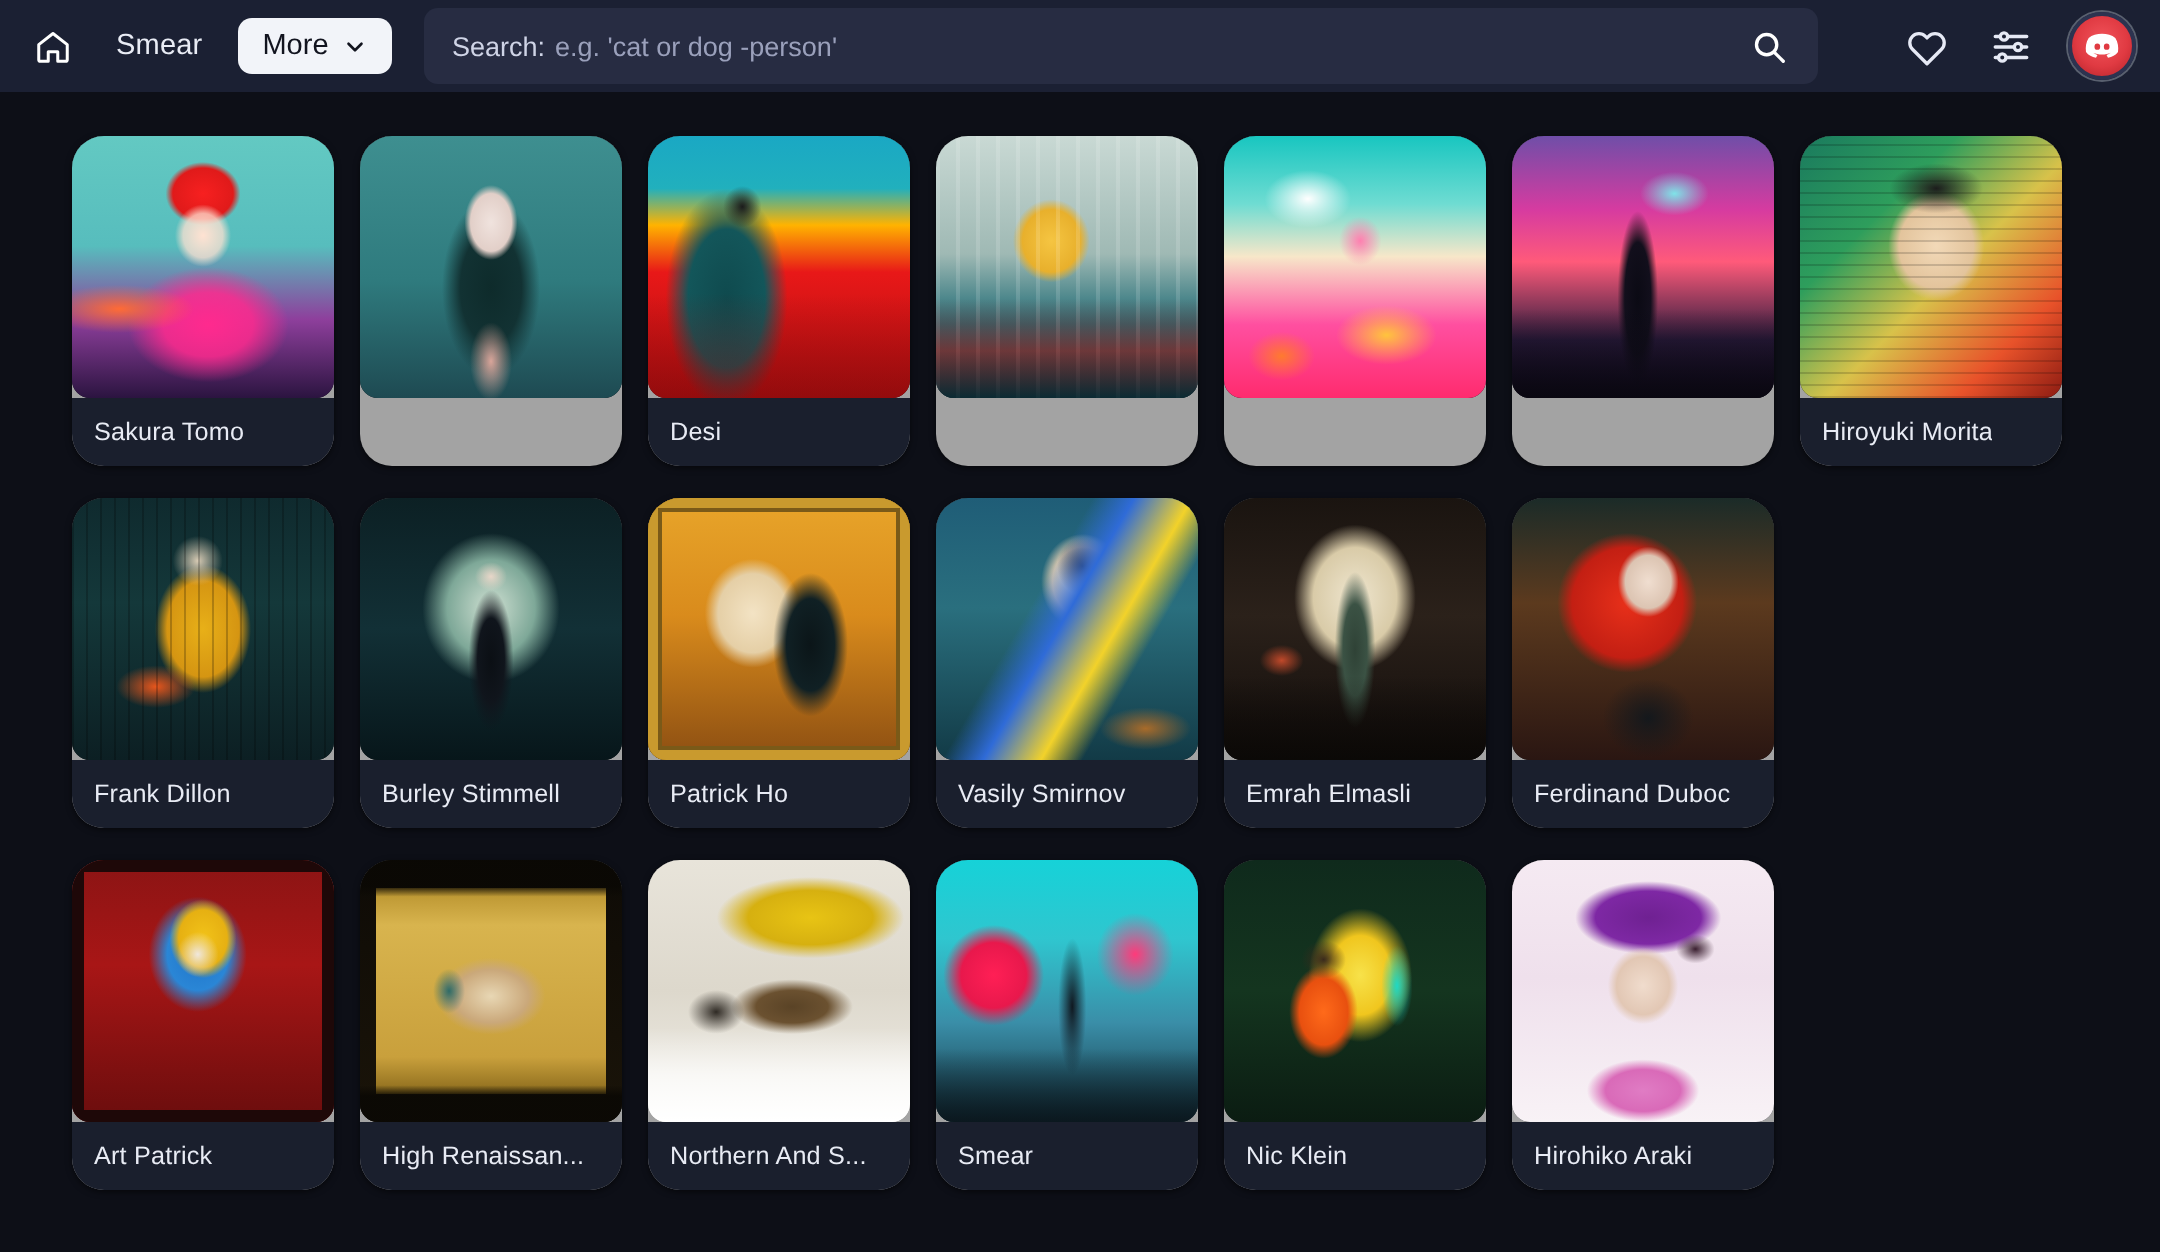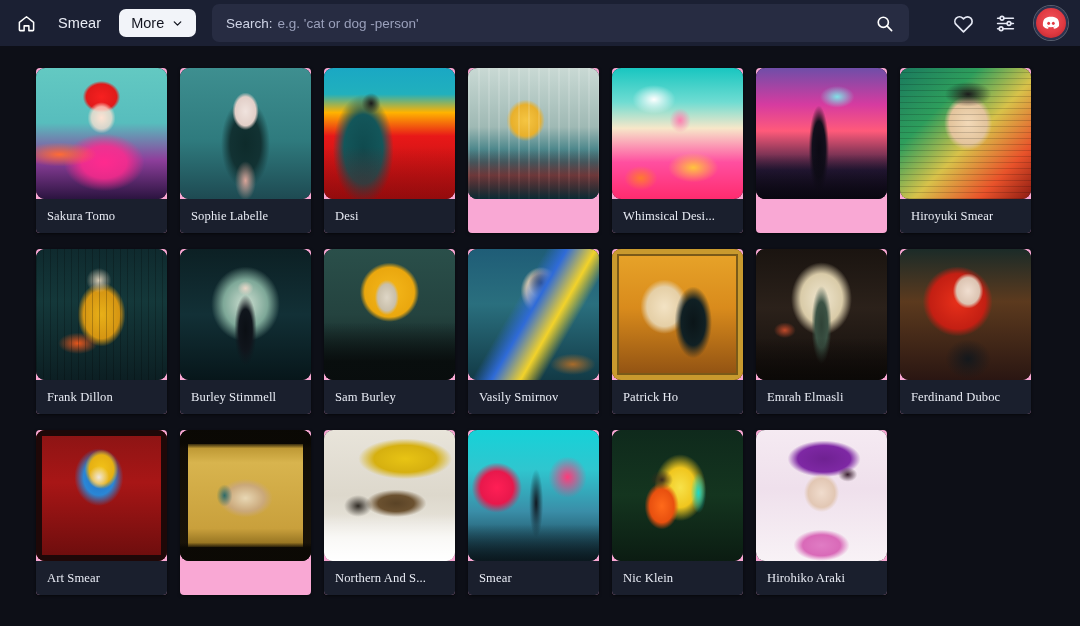--- a/index.html
+++ b/index.html
@@ -105,26 +105,25 @@
     padding: 22px 36px 0 36px;
     background: #0d0f17;
   }
   .row {
     display: flex;
     gap: 13px;
     margin-bottom: 16px;
   }
   .card {
     width: 131px;
-    background: #f9a8d4;
-    border-radius: 4px;
+    background: #a3a3a3;
+    border-radius: 16px;
     overflow: hidden;
     box-shadow: 0 1px 3px rgba(0,0,0,.55);
     flex: 0 0 131px;
-    font-family: Liberation Serif, serif;
   }
   .thumb {
     width: 131px;
     height: 131px;
     border-radius: 9px;
     position: relative;
     overflow: hidden;
     background: #0a0c12;
   }
   .thumb .layer { position: absolute; inset: 0; }
@@ -218,23 +217,20 @@
       </div>
     </div>
 
     <div class="card">
       <div class="thumb">
         <div class="layer" style="background:linear-gradient(180deg,#3e8f90 0%,#2f7b7e 55%,#1e4a52 100%)"></div>
         <div class="layer" style="background:radial-gradient(ellipse 34px 62px at 50% 58%, #0e2b2b 0%, #123233 45%, rgba(18,50,51,0) 72%)"></div>
         <div class="layer" style="background:radial-gradient(ellipse 17px 24px at 50% 33%, #f0e3de 0%, #e2cfc8 60%, rgba(226,207,200,0) 78%)"></div>
         <div class="layer" style="background:radial-gradient(ellipse 14px 26px at 50% 86%, #d9a59a 0%, rgba(217,165,154,0) 75%)"></div>
       </div>
-      <div class="cap">
-        <span>Sophie Labelle</span>
-      </div>
     </div>
 
     <div class="card">
       <div class="thumb">
         <div class="layer" style="background:linear-gradient(180deg,#1aa8c4 0%,#21b0bd 20%,#ffb300 34%,#e81818 52%,#b00f12 100%)"></div>
         <div class="layer" style="background:radial-gradient(ellipse 40px 72px at 30% 62%, #0f4a4e 0%, #13565a 48%, rgba(19,86,90,0) 76%)"></div>
         <div class="layer" style="background:radial-gradient(ellipse 12px 13px at 36% 27%, #1b1b1b 0%, rgba(27,27,27,0) 80%)"></div>
         <div class="layer" style="background:linear-gradient(180deg,rgba(0,0,0,0) 60%,rgba(120,8,8,.5) 100%)"></div>
       </div>
       <div class="cap">
@@ -252,43 +248,40 @@
     </div>
 
     <div class="card">
       <div class="thumb">
         <div class="layer" style="background:linear-gradient(180deg,#18c6c0 0%,#6fdcd2 26%,#f7e7c9 46%,#ff4fa0 72%,#ff2b6e 100%)"></div>
         <div class="layer" style="background:radial-gradient(ellipse 30px 20px at 32% 24%, #ffffff 0%, rgba(255,255,255,0) 72%)"></div>
         <div class="layer" style="background:radial-gradient(ellipse 14px 16px at 52% 40%, #ff7fb0 0%, rgba(255,127,176,0) 76%)"></div>
         <div class="layer" style="background:radial-gradient(ellipse 34px 20px at 62% 76%, #ffc43d 0%, rgba(255,196,61,0) 74%)"></div>
         <div class="layer" style="background:radial-gradient(ellipse 22px 16px at 22% 84%, #ff7a2f 0%, rgba(255,122,47,0) 76%)"></div>
       </div>
-      <div class="cap">
-        <span>Whimsical Desi...</span>
-      </div>
     </div>
 
     <div class="card">
       <div class="thumb">
         <div class="layer" style="background:linear-gradient(180deg,#6f4ea8 0%,#d63ba0 28%,#ff5a7a 48%,#2a1b3d 78%,#130d1f 100%)"></div>
         <div class="layer" style="background:radial-gradient(ellipse 22px 14px at 62% 22%, #7fe3e8 0%, rgba(127,227,232,0) 78%)"></div>
         <div class="layer" style="background:radial-gradient(ellipse 13px 56px at 48% 62%, #0b0a14 0%, #120f1c 50%, rgba(18,15,28,0) 78%)"></div>
         <div class="layer" style="background:linear-gradient(180deg,rgba(0,0,0,0) 66%,rgba(8,6,14,.85) 100%)"></div>
       </div>
     </div>
 
     <div class="card">
       <div class="thumb">
         <div class="layer" style="background:linear-gradient(135deg,#1a7a5e 0%,#2e9e5c 30%,#d8c24a 55%,#e8522a 80%,#8c1b12 100%)"></div>
         <div class="layer" style="background:radial-gradient(ellipse 30px 34px at 52% 42%, #f2d9b8 0%, #e3c49c 62%, rgba(227,196,156,0) 80%)"></div>
         <div class="layer" style="background:radial-gradient(ellipse 30px 16px at 52% 20%, #1c1c1c 0%, rgba(28,28,28,0) 78%)"></div>
         <div class="layer" style="background:repeating-linear-gradient(0deg, rgba(0,0,0,.16) 0 1px, rgba(0,0,0,0) 1px 6px)"></div>
       </div>
       <div class="cap">
-        <span>Hiroyuki Smear</span>
+        <span>Hiroyuki Morita</span>
       </div>
     </div>
   </div>
 
   <div class="row">
 
     <div class="card">
       <div class="thumb">
         <div class="layer" style="background:linear-gradient(180deg,#0f2a2e 0%,#14383a 40%,#0c1f23 100%)"></div>
         <div class="layer" style="background:radial-gradient(ellipse 30px 40px at 50% 50%, #e8b018 0%, #d59512 60%, rgba(213,149,18,0) 80%)"></div>
@@ -306,59 +299,48 @@
         <div class="layer" style="background:linear-gradient(180deg,#0c2024 0%,#123036 50%,#07161a 100%)"></div>
         <div class="layer" style="background:radial-gradient(ellipse 44px 48px at 50% 42%, #cfe0d2 0%, #7ea898 50%, rgba(126,168,152,0) 78%)"></div>
         <div class="layer" style="background:radial-gradient(ellipse 14px 44px at 50% 62%, #0b0f14 0%, #10151c 48%, rgba(16,21,28,0) 80%)"></div>
         <div class="layer" style="background:radial-gradient(ellipse 10px 9px at 50% 30%, #e8d6c8 0%, rgba(232,214,200,0) 80%)"></div>
       </div>
       <div class="cap">
         <span>Burley Stimmell</span>
       </div>
     </div>
 
-    <div class="card">
-      <div class="thumb">
-        <div class="layer" style="background:linear-gradient(180deg,#2a4f4a 0%,#24433f 50%,#0e1a1b 100%)"></div>
-        <div class="layer" style="background:radial-gradient(circle 40px at 50% 33%, #f5b81b 0%, #eaa70e 62%, rgba(234,167,14,0) 74%)"></div>
-        <div class="layer" style="background:radial-gradient(ellipse 15px 22px at 48% 37%, #ded6c6 0%, #c9bfaa 60%, rgba(201,191,170,0) 80%)"></div>
-        <div class="layer" style="background:linear-gradient(180deg,rgba(0,0,0,0) 56%,rgba(8,12,12,.92) 86%)"></div>
-      </div>
-      <div class="cap">
-        <span>Sam Burley</span>
+
+    <div class="card">
+      <div class="thumb">
+        <div class="layer" style="background:linear-gradient(180deg,#e8a52a 0%,#d98b1c 45%,#8c4e12 100%)"></div>
+        <div class="layer" style="background:radial-gradient(ellipse 30px 34px at 40% 44%, #f3e3c4 0%, #e5cfa6 58%, rgba(229,207,166,0) 80%)"></div>
+        <div class="layer" style="background:radial-gradient(ellipse 24px 46px at 62% 56%, #0b1518 0%, #102024 50%, rgba(16,32,36,0) 78%)"></div>
+        <div class="layer" style="box-shadow: inset 0 0 0 5px #c99a2e, inset 0 0 0 7px #7a5a18;"></div>
+      </div>
+      <div class="cap">
+        <span>Patrick Ho</span>
       </div>
     </div>
 
     <div class="card">
       <div class="thumb">
         <div class="layer" style="background:linear-gradient(180deg,#1f5d77 0%,#2a6f7e 42%,#123a46 100%)"></div>
         <div class="layer" style="background:radial-gradient(ellipse 26px 30px at 56% 32%, #efe7da 0%, #cfc3ad 58%, rgba(207,195,173,0) 80%)"></div>
         <div class="layer" style="background:radial-gradient(ellipse 16px 18px at 56% 26%, #2a2118 0%, rgba(42,33,24,0) 80%)"></div>
         <div class="layer" style="background:linear-gradient(120deg,rgba(0,0,0,0) 38%,#2f6bd8 48%,#f2d22a 62%,rgba(0,0,0,0) 72%)"></div>
         <div class="layer" style="background:radial-gradient(ellipse 30px 14px at 80% 88%, #a86b2a 0%, rgba(168,107,42,0) 76%)"></div>
       </div>
       <div class="cap">
         <span>Vasily Smirnov</span>
       </div>
     </div>
 
     <div class="card">
       <div class="thumb">
-        <div class="layer" style="background:linear-gradient(180deg,#e8a52a 0%,#d98b1c 45%,#8c4e12 100%)"></div>
-        <div class="layer" style="background:radial-gradient(ellipse 30px 34px at 40% 44%, #f3e3c4 0%, #e5cfa6 58%, rgba(229,207,166,0) 80%)"></div>
-        <div class="layer" style="background:radial-gradient(ellipse 24px 46px at 62% 56%, #0b1518 0%, #102024 50%, rgba(16,32,36,0) 78%)"></div>
-        <div class="layer" style="box-shadow: inset 0 0 0 5px #c99a2e, inset 0 0 0 7px #7a5a18;"></div>
-      </div>
-      <div class="cap">
-        <span>Patrick Ho</span>
-      </div>
-    </div>
-
-    <div class="card">
-      <div class="thumb">
         <div class="layer" style="background:linear-gradient(180deg,#1a1410 0%,#2b211a 45%,#120d0b 100%)"></div>
         <div class="layer" style="background:radial-gradient(ellipse 40px 48px at 50% 38%, #efe6cf 0%, #d9cba8 52%, rgba(217,203,168,0) 76%)"></div>
         <div class="layer" style="background:radial-gradient(ellipse 13px 50px at 50% 58%, #2f4236 0%, #3b5244 46%, rgba(59,82,68,0) 78%)"></div>
         <div class="layer" style="background:radial-gradient(ellipse 14px 10px at 22% 62%, #c0492a 0%, rgba(192,73,42,0) 78%)"></div>
         <div class="layer" style="background:linear-gradient(180deg,rgba(0,0,0,0) 68%,rgba(10,8,6,.85) 100%)"></div>
       </div>
       <div class="cap">
         <span>Emrah Elmasli</span>
       </div>
     </div>
@@ -380,32 +362,35 @@
 
     <div class="card">
       <div class="thumb">
         <div class="layer" style="background:linear-gradient(180deg,#8b1414 0%,#a81616 40%,#6a0d0d 100%)"></div>
         <div class="layer" style="background:radial-gradient(ellipse 34px 40px at 48% 36%, #1f74c9 0%, #2a86d6 45%, rgba(42,134,214,0) 72%)"></div>
         <div class="layer" style="background:radial-gradient(ellipse 22px 26px at 50% 30%, #f2c319 0%, #e6b012 55%, rgba(230,176,18,0) 76%)"></div>
         <div class="layer" style="background:radial-gradient(ellipse 13px 14px at 48% 36%, #f0e7dc 0%, rgba(240,231,220,0) 80%)"></div>
         <div class="layer" style="box-shadow: inset 0 0 0 6px #1e0808;"></div>
       </div>
       <div class="cap">
-        <span>Art Smear</span>
+        <span>Art Patrick</span>
       </div>
     </div>
 
     <div class="card">
       <div class="thumb">
         <div class="layer" style="background:linear-gradient(180deg,#0e0b06 0%,#1a1409 100%)"></div>
         <div class="layer" style="background:linear-gradient(180deg,#b8922e 0%,#d8b44e 18%,#c9a03c 82%,#8a6a1c 100%); inset:14px 8px"></div>
         <div class="layer" style="background:radial-gradient(ellipse 34px 24px at 50% 52%, #e8d7b4 0%, #caa87a 55%, rgba(202,168,122,0) 80%)"></div>
         <div class="layer" style="background:radial-gradient(ellipse 10px 14px at 34% 50%, #2e6b68 0%, rgba(46,107,104,0) 80%)"></div>
         <div class="layer" style="background:linear-gradient(180deg,rgba(10,8,4,.9) 0 10%,rgba(0,0,0,0) 14% 86%,rgba(10,8,4,.9) 90% 100%)"></div>
       </div>
+      <div class="cap">
+        <span>High Renaissan...</span>
+      </div>
     </div>
 
     <div class="card">
       <div class="thumb">
         <div class="layer" style="background:linear-gradient(180deg,#e8e4da 0%,#ddd8cc 50%,#f2f0ea 100%)"></div>
         <div class="layer" style="background:radial-gradient(ellipse 60px 26px at 62% 22%, #e8c414 0%, #d6b010 52%, rgba(214,176,16,0) 78%)"></div>
         <div class="layer" style="background:radial-gradient(ellipse 40px 18px at 55% 56%, #5a4326 0%, #6b5130 45%, rgba(107,81,48,0) 76%)"></div>
         <div class="layer" style="background:radial-gradient(ellipse 18px 14px at 26% 58%, #2f2a24 0%, rgba(47,42,36,0) 78%)"></div>
         <div class="layer" style="background:linear-gradient(180deg,rgba(255,255,255,0) 64%,rgba(255,255,255,.7) 82%,#ffffff 100%)"></div>
       </div>

